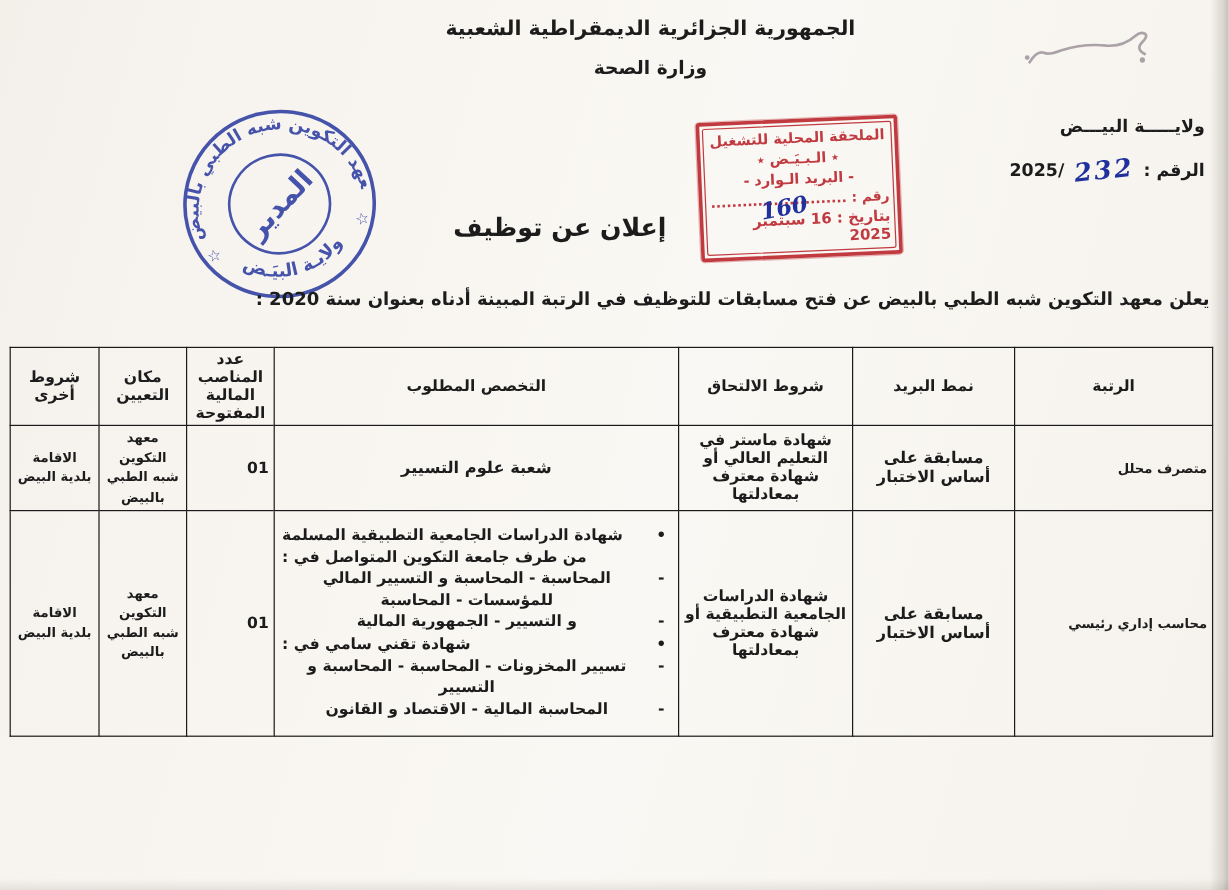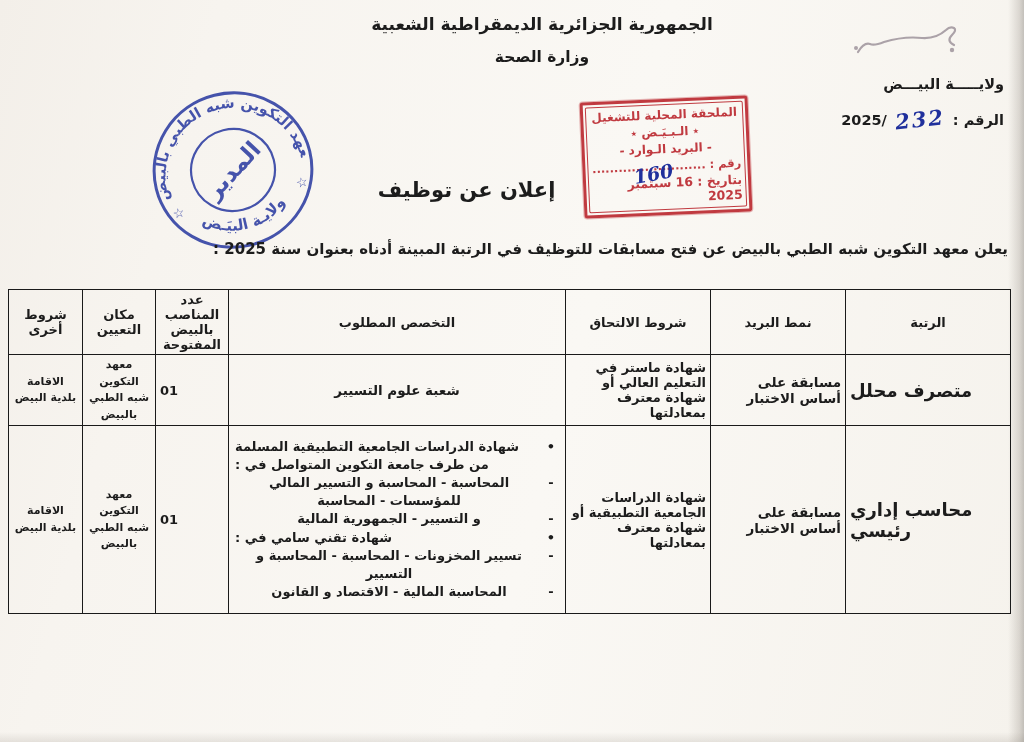--- a/index.html
+++ b/index.html
@@ -9,21 +9,21 @@
     background:linear-gradient(105deg,#f3efe9 0%,#f7f4ef 18%,#faf8f4 55%,#f5f2ec 100%);
     color:#1c1c1c;
   }
   .edge-shadow-right{position:absolute;top:0;right:0;width:16px;height:742px;
     background:linear-gradient(90deg,rgba(0,0,0,0) 0%,rgba(90,80,70,.18) 70%,rgba(60,55,50,.28) 100%);}
   .edge-shadow-bottom{position:absolute;left:0;bottom:0;width:1024px;height:10px;
     background:linear-gradient(180deg,rgba(0,0,0,0),rgba(90,80,70,.12));}
   .hdr{position:absolute;left:0;right:0;text-align:center;font-weight:bold;direction:rtl;}
   .hdr1{top:14px;font-size:17px;transform:translateX(30px);}
   .hdr2{top:48px;font-size:15.5px;transform:translateX(30px);}
-  .right-block{position:absolute;top:70px;right:20px;text-align:right;direction:rtl;
+  .right-block{position:absolute;top:92px;right:20px;text-align:right;direction:rtl;
     font-weight:bold;font-size:14.5px;line-height:1.95;}
   .ref-line{direction:ltr;text-align:right;}
   .hw{color:#20309c;font-family:"DejaVu Serif","Liberation Serif",serif;
     font-style:italic;font-weight:bold;}
   .hw-232{font-size:21px;letter-spacing:2px;display:inline-block;transform:rotate(-6deg) translateY(2px);padding:0 3px;}
   .title{position:absolute;top:178px;left:0;right:110px;text-align:center;direction:rtl;
     font-size:21px;font-weight:bold;margin-left:19px;}
   .intro{position:absolute;top:240px;left:14px;right:16px;direction:rtl;text-align:right;
     font-size:15px;font-weight:bold;}
   
@@ -41,25 +41,25 @@
   .hw-160{position:absolute;top:60px;left:48px;color:#20309c;font-size:19px;
     font-family:"DejaVu Serif","Liberation Serif",serif;font-style:italic;font-weight:bold;
     transform:rotate(-8deg);}
   .scribble{position:absolute;left:840px;top:8px;opacity:.55;}
   
   table.main{position:absolute;left:8px;top:289px;width:1002px;border-collapse:collapse;
     direction:rtl;table-layout:fixed;}
   table.main th,table.main td{border:1.6px solid #1a1a1a;font-weight:bold;
     vertical-align:middle;padding:2px 4px;}
   table.main th{font-size:13px;height:50px;}
-  td.rank{font-size:18px;text-align:left;}
-  td.mode{font-size:13.5px;text-align:right;}
-  td.cond{font-size:13px;}
+  td.rank{font-size:11px;text-align:right;}
+  td.mode{font-size:13.5px;text-align:center;}
+  td.cond{font-size:13px;text-align:center;}
   td.spec{font-size:13.5px;text-align:center;}
-  td.num{font-size:13px;text-align:left;font-family:"DejaVu Sans","Liberation Sans",sans-serif;}
+  td.num{font-size:13px;text-align:right;font-family:"DejaVu Sans","Liberation Sans",sans-serif;}
   td.loc,td.other{font-size:11px;text-align:center;line-height:1.5;}
   tr.r1 td{height:62px;}
   tr.r2 td{height:183px;}
   .spec-list{display:flex;flex-direction:column;gap:1px;padding:2px 2px;}
   .spec-line{display:flex;direction:rtl;text-align:right;font-size:13px;line-height:1.35;}
   .spec-line .mk{flex:0 0 16px;text-align:center;}
   .spec-line .tx{flex:1;}
   .spec-line.bullet .tx{text-align:left;}
   .spec-line.dash .tx{text-align:center;}
 </style>
@@ -113,39 +113,39 @@
     <div>٭ الـبـيَـض ٭</div>
     <div>- البريد الـوارد -</div>
     <div class="l4">رقم : ..........................</div>
     <div class="l5">بتاريخ : 16 سبتمبر 2025</div>
   </div>
   <div class="hw-160">160</div>
 </div>
 
 <div class="title">إعلان عن توظيف</div>
 
-<div class="intro">يعلن معهد التكوين شبه الطبي  بالبيض عن فتح مسابقات للتوظيف في الرتبة المبينة أدناه  بعنوان سنة 2025 :</div>
+<div class="intro">يعلن معهد التكوين شبه الطبي  بالبيض عن فتح مسابقات للتوظيف في الرتبة المبينة أدناه  بعنوان سنة 2020 :</div>
 
 <table class="main">
   <colgroup>
     <col style="width:165px">
       <col style="width:135px">
       <col style="width:145px">
     <col style="width:337px">
       <col style="width:73px">
       <col style="width:73px">
       <col style="width:74px">
   </colgroup>
   <tbody>
       <tr>
     <th>الرتبة</th>
     <th>نمط البريد</th>
     <th>شروط الالتحاق</th>
     <th>التخصص المطلوب</th>
-    <th>عدد المناصب بالبيض المفتوحة</th>
+    <th>عدد المناصب المالية المفتوحة</th>
     <th>مكان التعيين</th>
     <th>شروط أخرى</th>
   </tr>
   <tr class="r1">
     <td class="rank">متصرف محلل</td>
     <td class="mode">مسابقة على أساس الاختبار</td>
     <td class="cond">شهادة ماستر في التعليم العالي أو شهادة معترف بمعادلتها</td>
     <td class="spec">شعبة علوم التسيير</td>
     <td class="num">01</td>
     <td class="loc">معهد التكوين شبه الطبي بالبيض</td>

